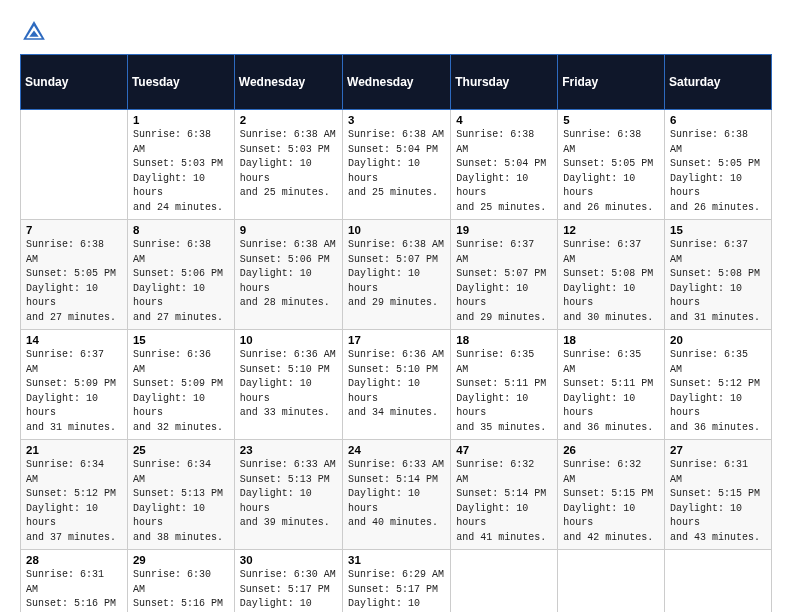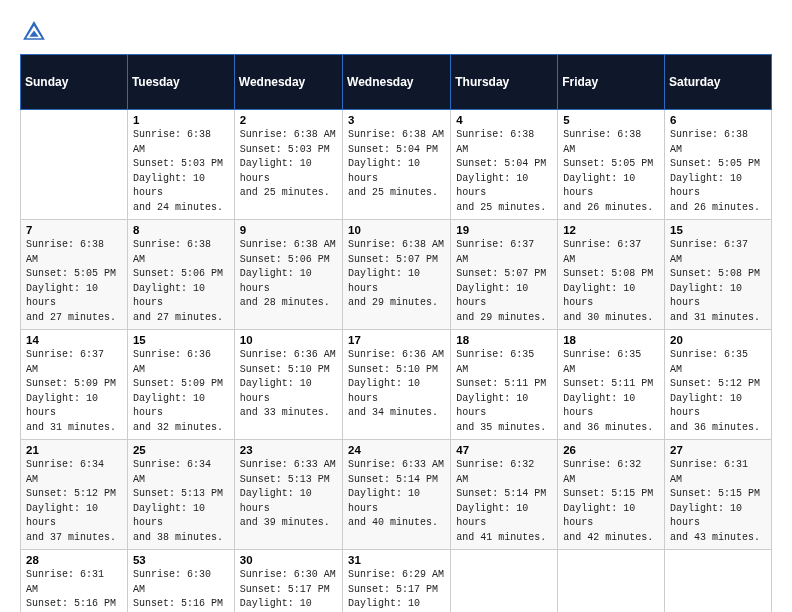--- a/index.html
+++ b/index.html
@@ -330,21 +330,21 @@
         </tr>
         <tr>
           <td>
             <span class="day-number">28</span>
             <div class="day-info" style="white-space: pre-line;">Sunrise: 6:31 AM
 Sunset: 5:16 PM
 Daylight: 10 hours
 and 45 minutes.</div>
           </td>
           <td>
-            <span class="day-number">53</span>
+            <span class="day-number">29</span>
             <div class="day-info" style="white-space: pre-line;">Sunrise: 6:30 AM
 Sunset: 5:16 PM
 Daylight: 10 hours
 and 46 minutes.</div>
           </td>
           <td>
             <span class="day-number">30</span>
             <div class="day-info" style="white-space: pre-line;">Sunrise: 6:30 AM
 Sunset: 5:17 PM
 Daylight: 10 hours

